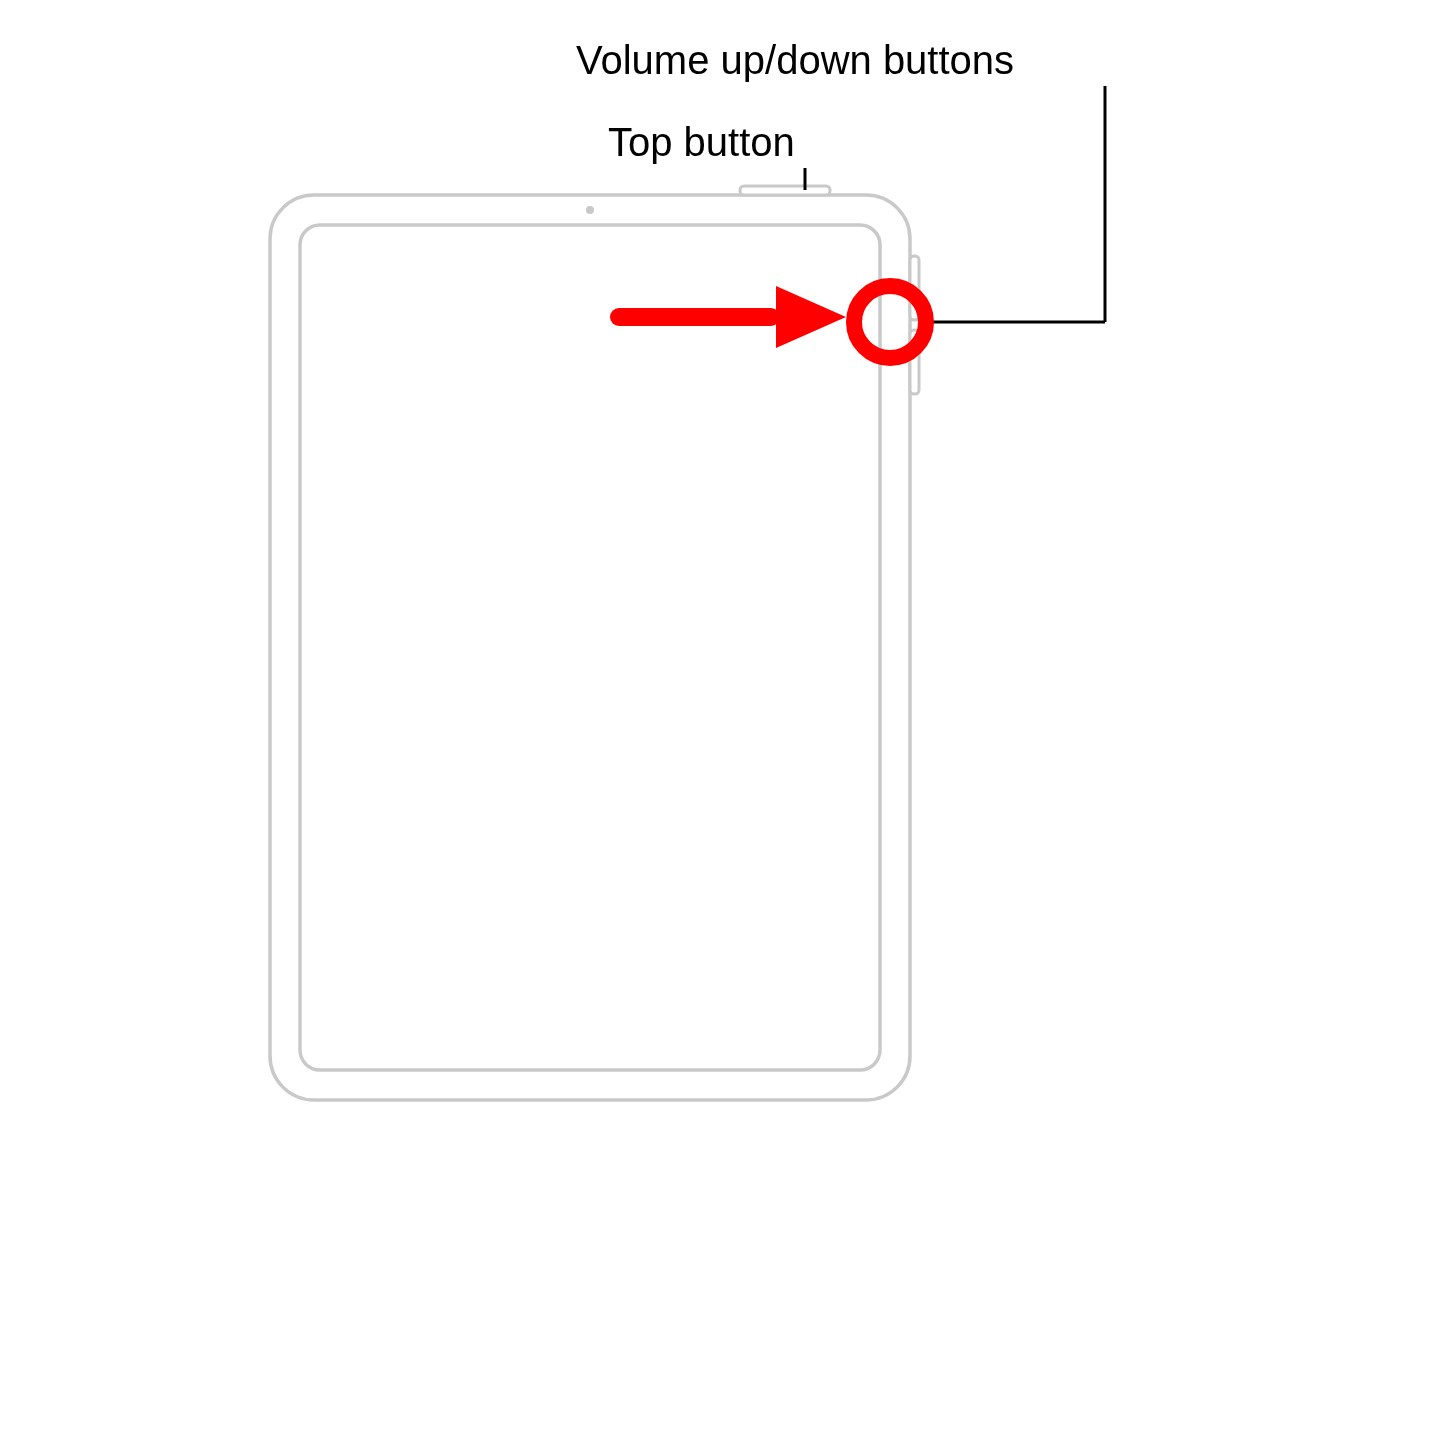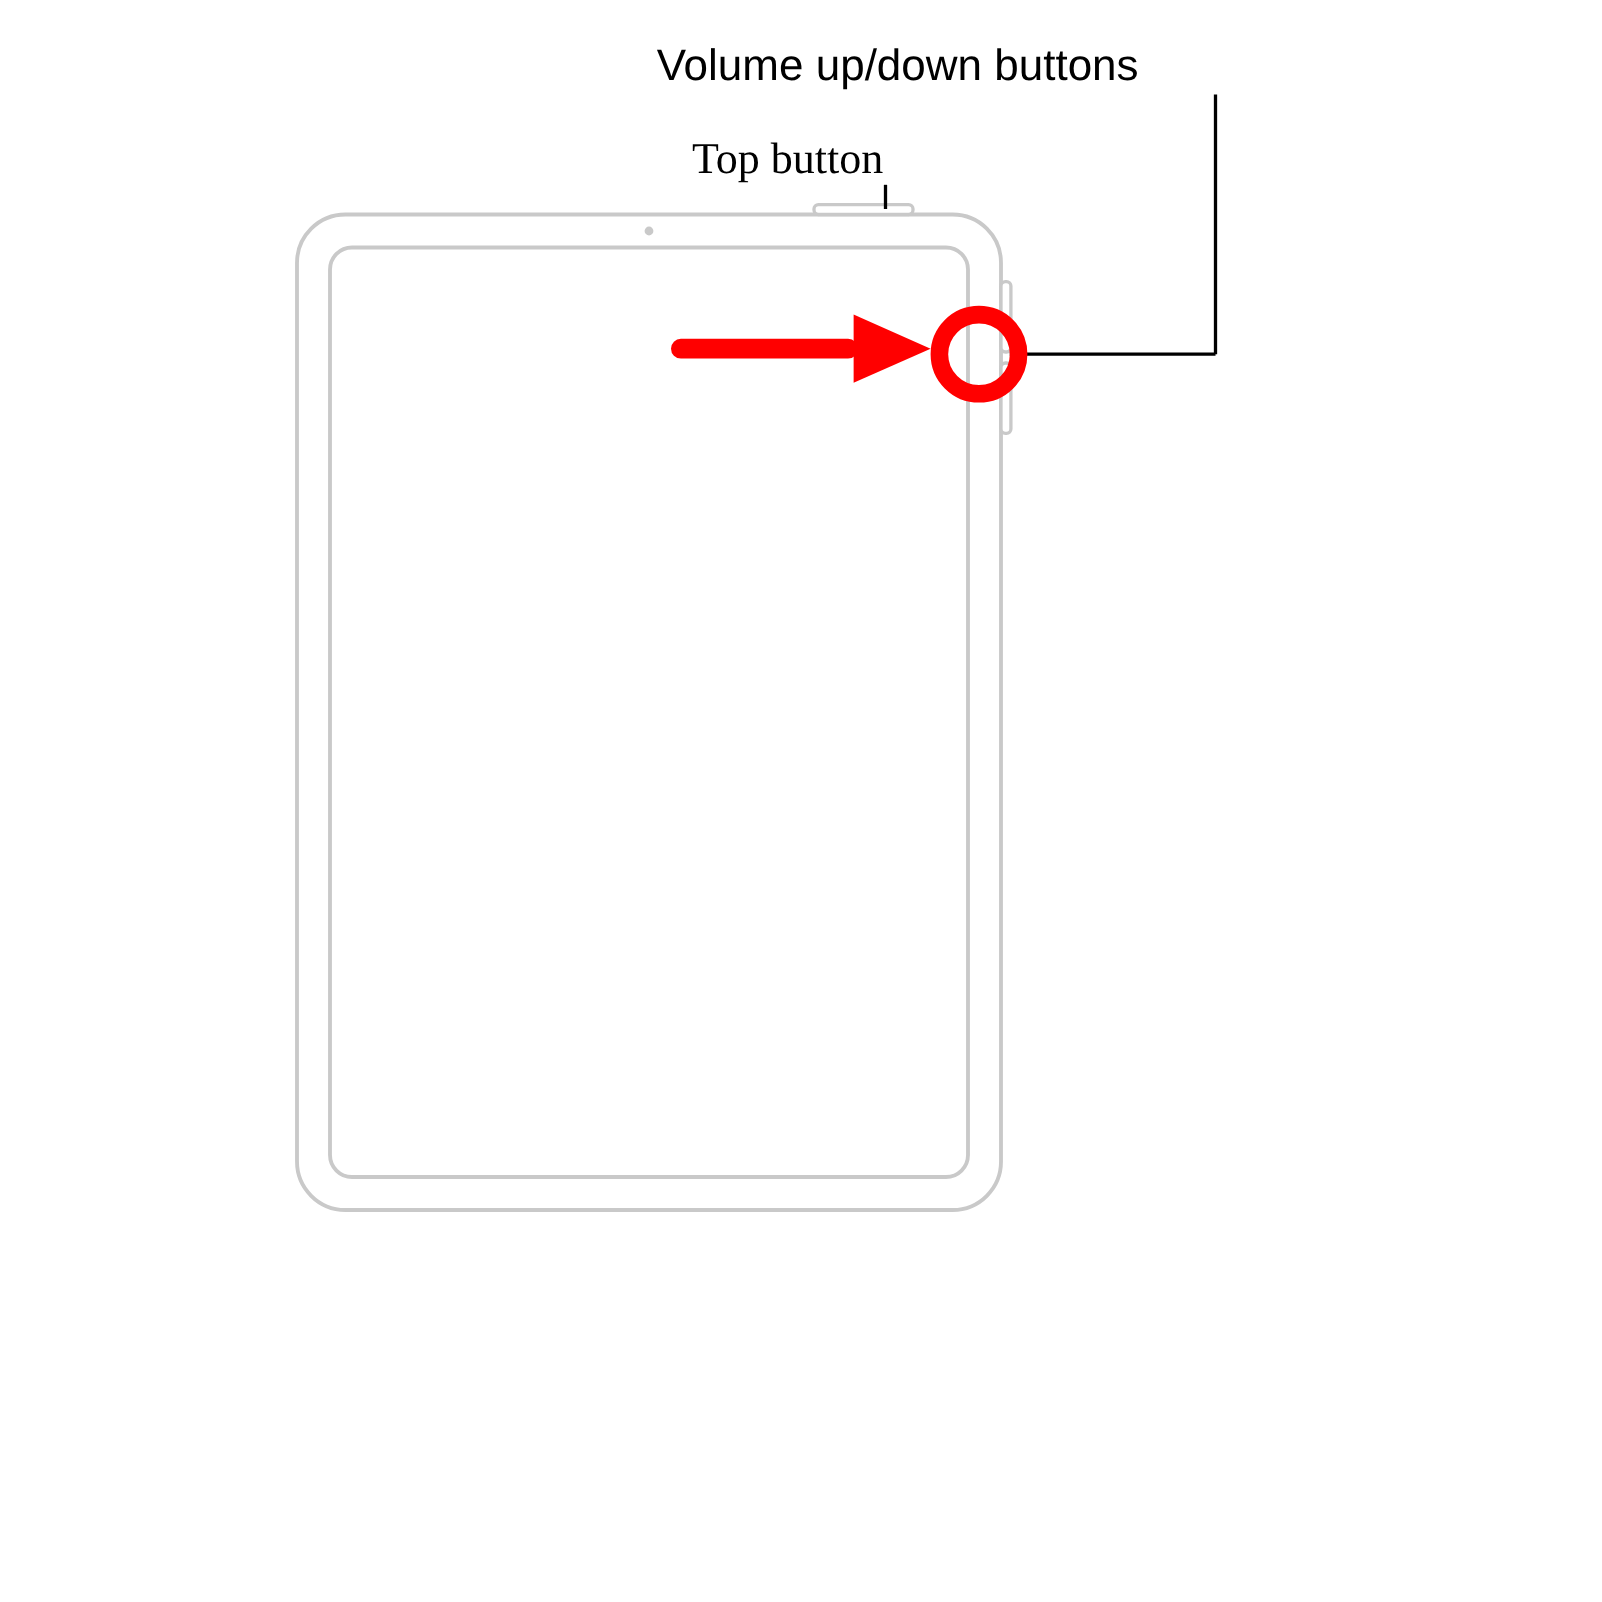--- a/index.html
+++ b/index.html
@@ -15,24 +15,23 @@
       position: absolute;
       top: 0; left: 0;
       width: 1456px;
       height: 1456px;
     }
     .label {
       position: absolute;
       font-size: 40px;
       color: #000;
       white-space: nowrap;
-      margin-left: 21px;
     }
     .label-volume { top: 38px; left: 576px; }
-    .label-top    { top: 120px; left: 608px; font-family: Liberation Serif, serif; }
+    .label-top    { top: 120px; left: 608px; }
   </style>
 </head>
 <body>
 
 <svg class="canvas" viewBox="0 0 1456 1456" xmlns="http://www.w3.org/2000/svg">
 
   <rect x="270" y="195" width="640" height="905" rx="44" ry="44" fill="#ffffff" stroke="#c9c9c9" stroke-width="3.5"></rect>
 
   <rect x="300" y="225" width="580" height="845" rx="20" ry="20" fill="#ffffff" stroke="#c9c9c9" stroke-width="3.5"></rect>
 

